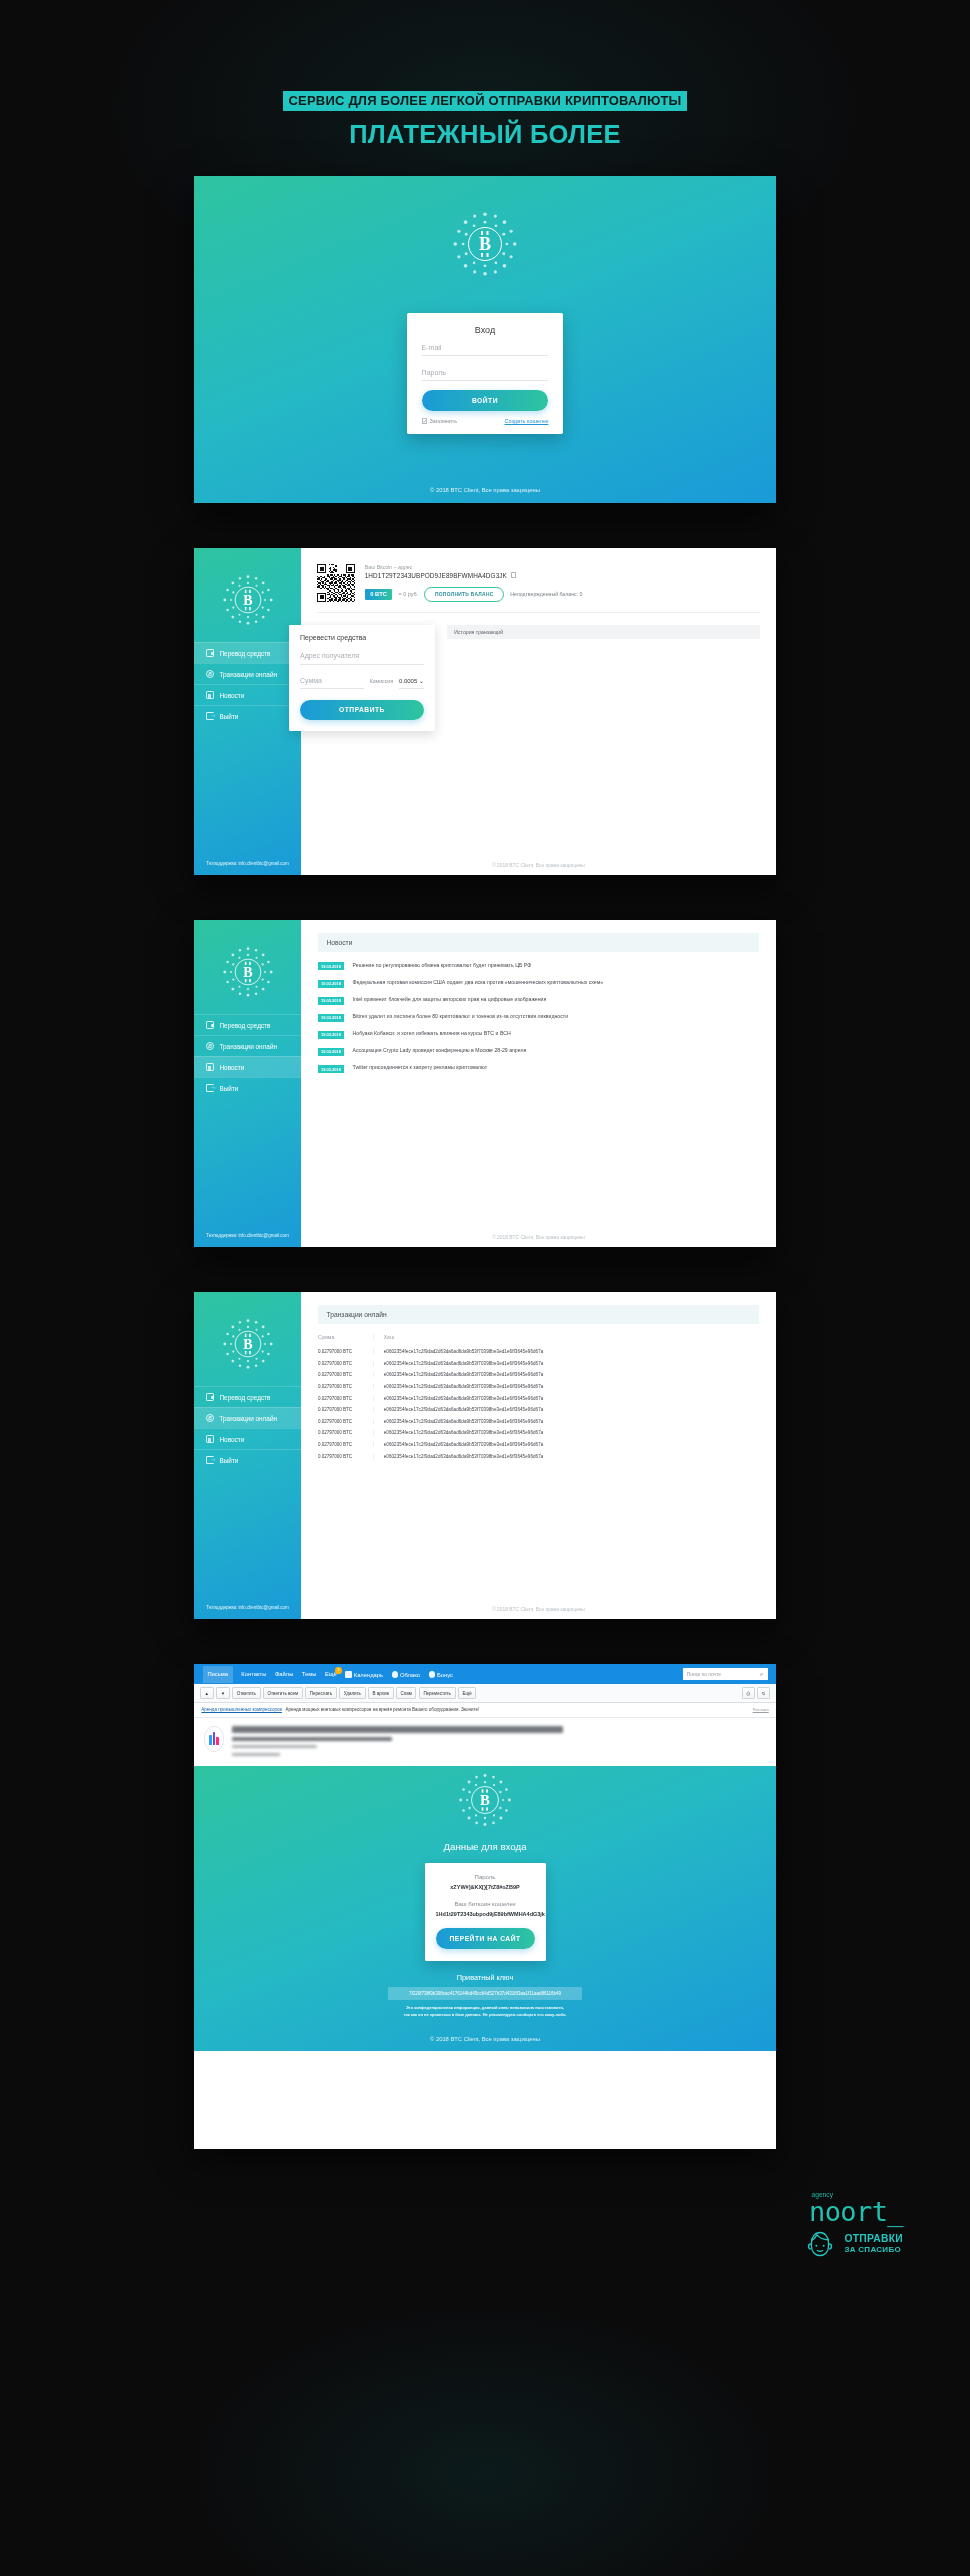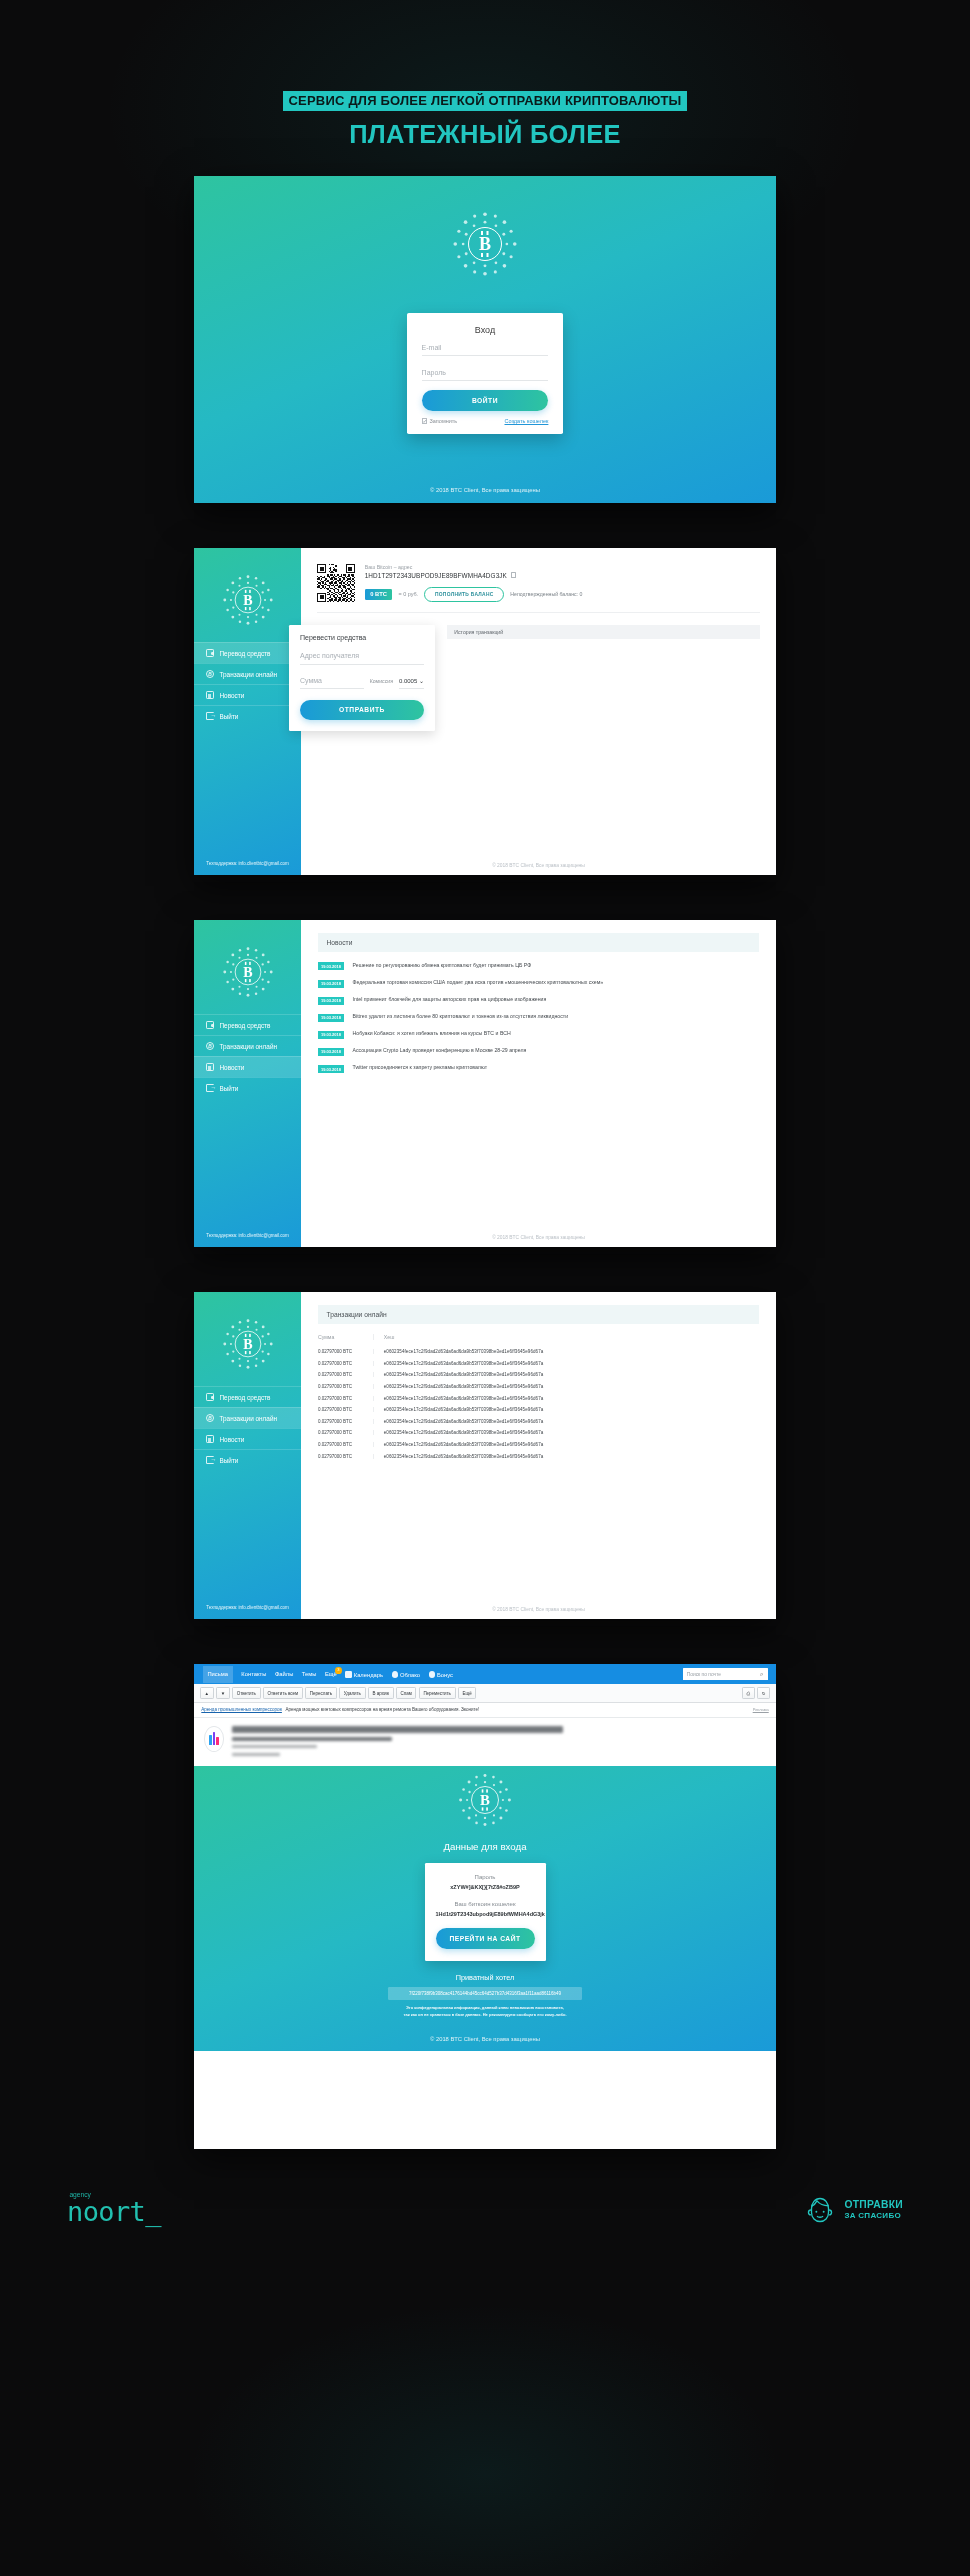--- a/index.html
+++ b/index.html
@@ -247,21 +247,21 @@
   .pk-box {
     width: 194px; margin: 5.5px auto 0; background: rgba(255,255,255,.24);
     color: #fff; font-size: 4.5px; text-align: center; padding: 3.6px 0; border-radius: 1.2px;
   }
   .pk-note {
     text-align: center; color: rgba(255,255,255,.95); font-size: 4px;
     line-height: 1.7; margin-top: 5.5px; font-weight: 700;
   }
 
   
-  .foot { display: flex; align-items: flex-end; padding: 42px 67px 0; }
+  .foot { display: flex; align-items: flex-end; padding: 42px 67px 0; flex-direction: column; }
   .agency { color: #1fb5a6; font-size: 6.7px; margin-bottom: -2.4px; margin-left: 2.4px; }
   .noort { color: #22c0b0; font-size: 27px; font-family: "DejaVu Sans Mono", monospace; letter-spacing: -0.6px; }
   .thanks { margin-left: auto; display: flex; align-items: center; gap: 8.5px; }
   .thanks-txt { color: #22c6c0; font-weight: 700; line-height: 1.15; }
   .thanks-txt .a { font-size: 10.3px; letter-spacing: 0.3px; }
   .thanks-txt .b { font-size: 8px; letter-spacing: 0.3px; }
 </style>
 </head>
 <body>
 
@@ -779,21 +779,21 @@
       <div class="mb-title">Данные для входа</div>
 
       <div class="cred-card">
         <div class="cred-lbl">Пароль</div>
         <div class="cred-val">xZYW#]&amp;KX[}[7tZ8#oZB9P</div>
         <div class="cred-lbl">Ваш биткоин кошелек</div>
         <div class="cred-val">1Hd1t29T2343ubpod9jE89bfWMHA4dG3jk</div>
         <button class="btn-grad">ПЕРЕЙТИ НА САЙТ</button>
       </div>
 
-      <div class="pk-title">Приватный хотел</div>
+      <div class="pk-title">Приватный ключ</div>
       <div class="pk-box">7f220f738f9b308cac4176144bd45cc64d527b37d4316f3aa1f11aad86116b49</div>
       <div class="pk-note">
         <div>Это конфеденциальная информация, данный ключ невозмокою восстановить,</div>
         <div>так как он не храниться в базе данных. Не рекомендуем сообщать его кому-либо.</div>
       </div>
 
       <div class="screen-copy" style="position:absolute;left:0;right:0;bottom:8.5px">© 2018 BTC Client, Все права защищены</div>
     </div>
   </div>
 

